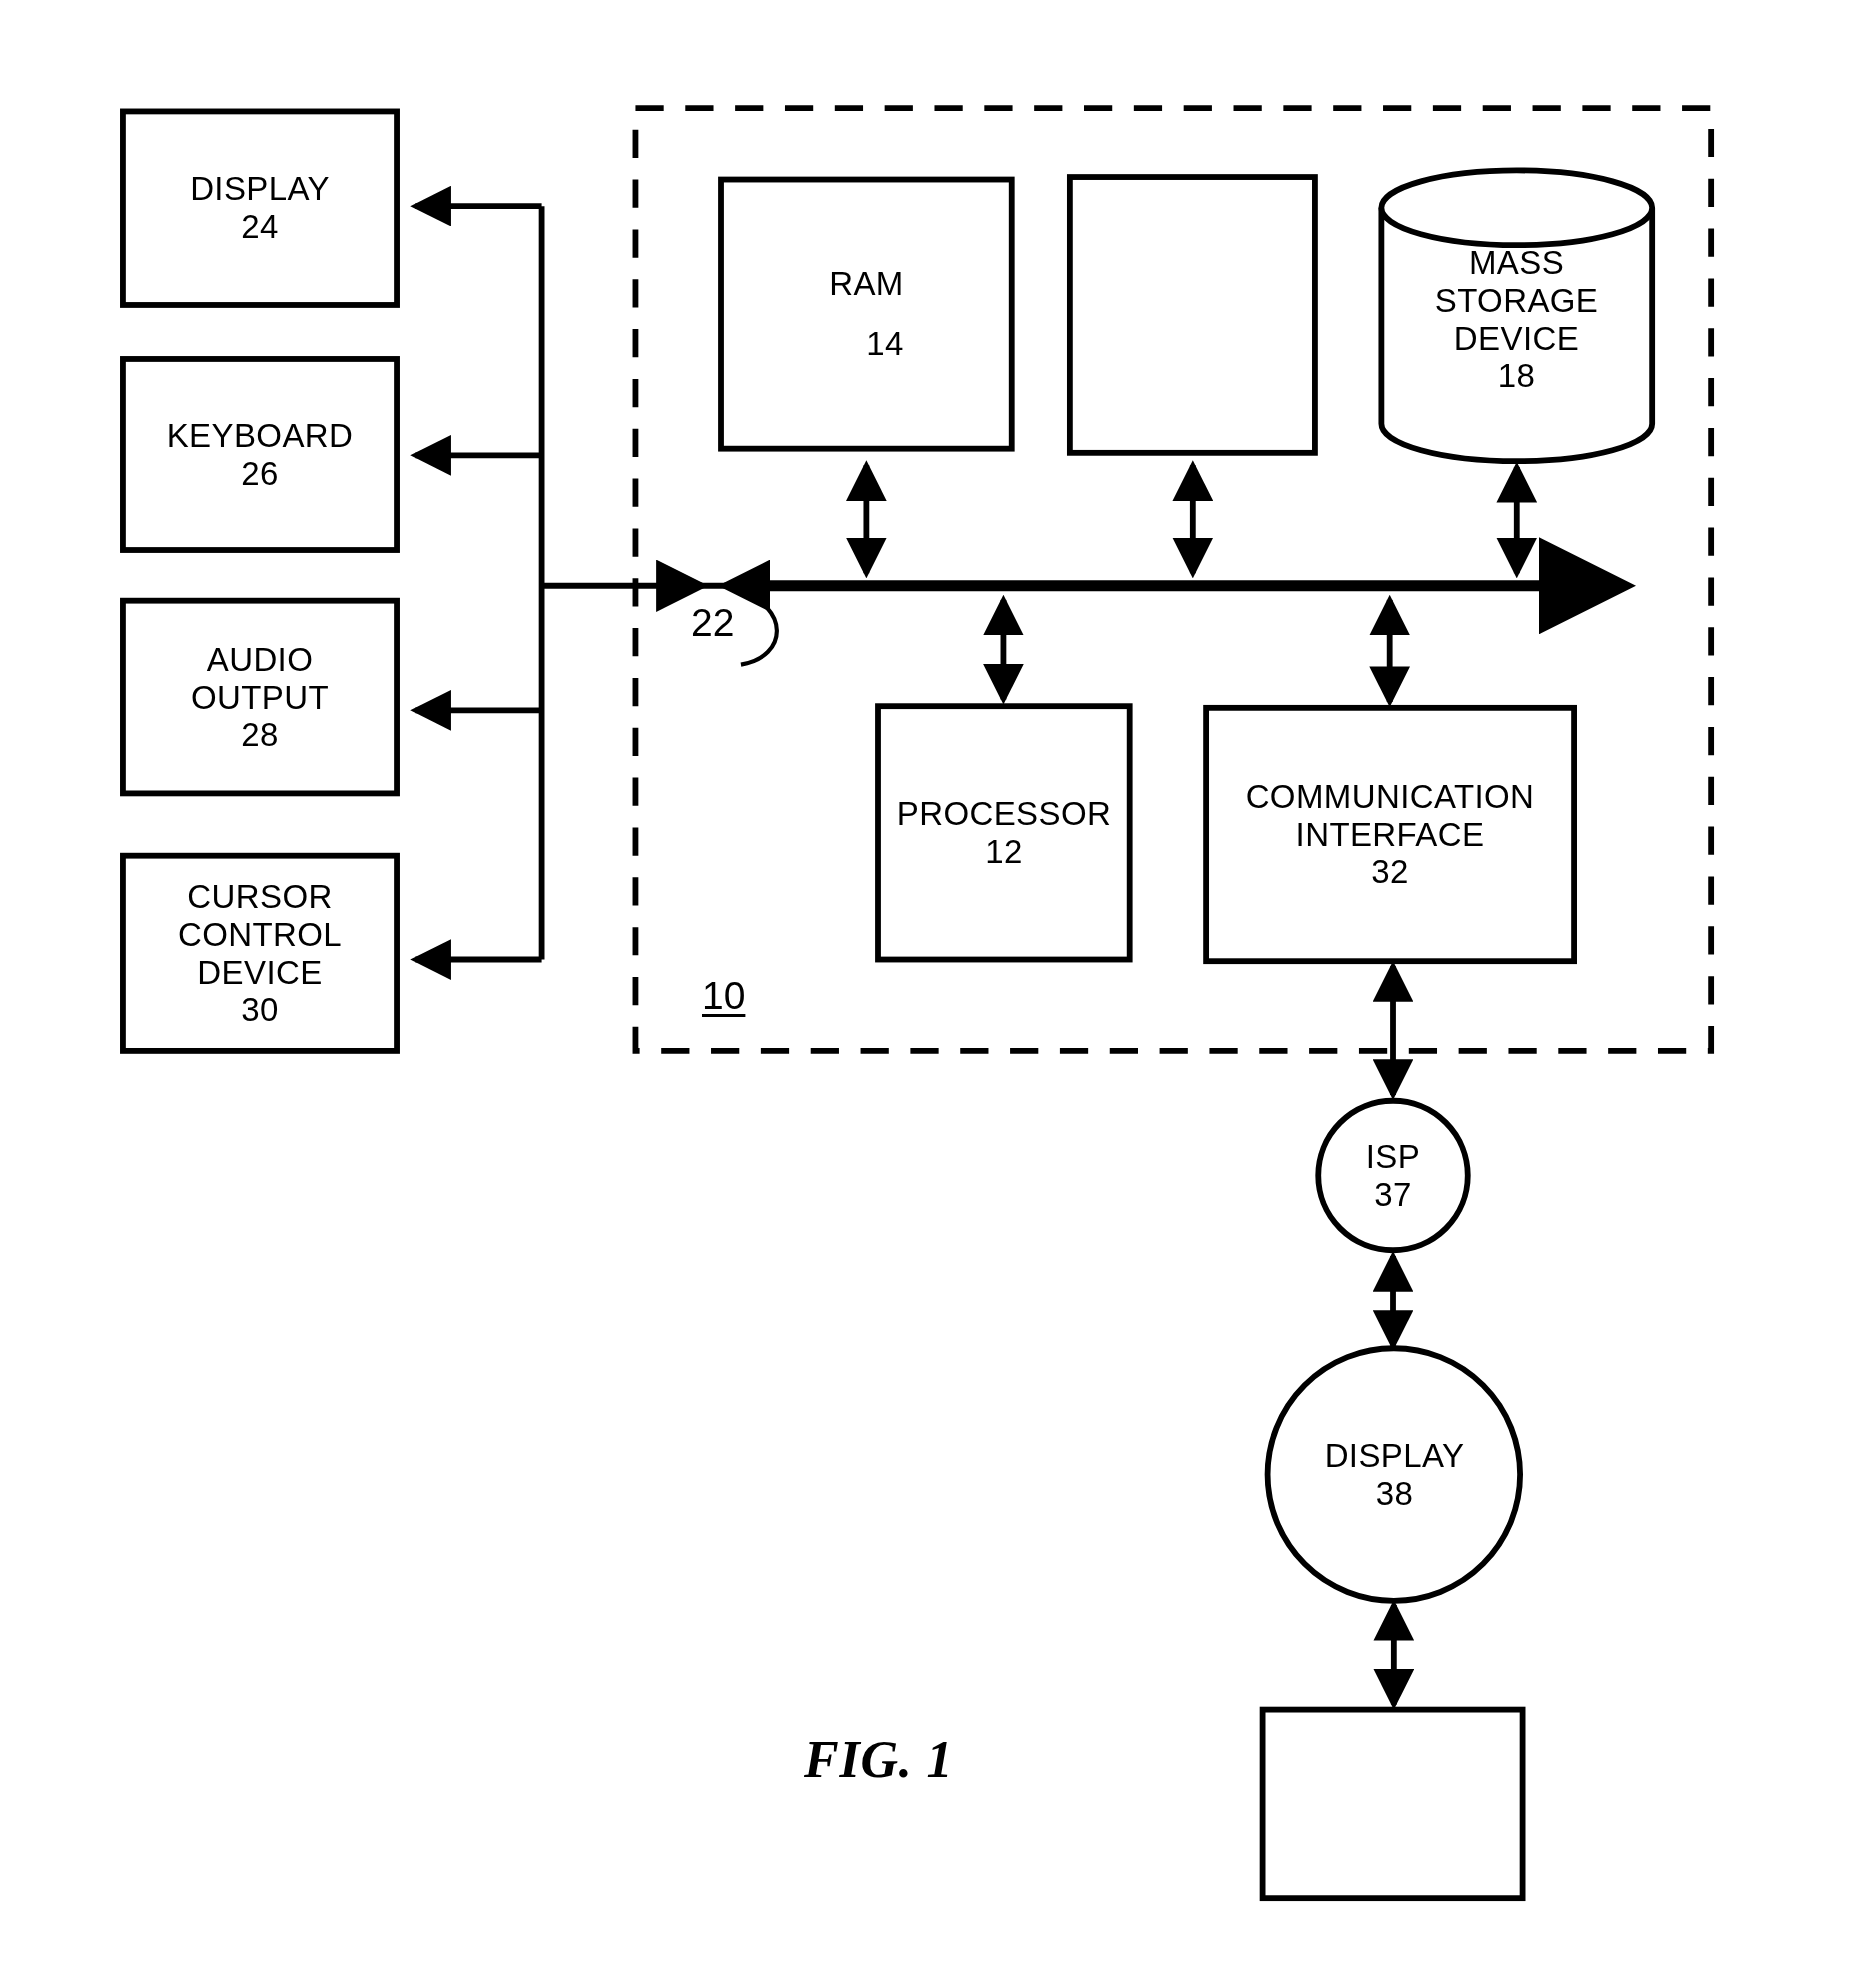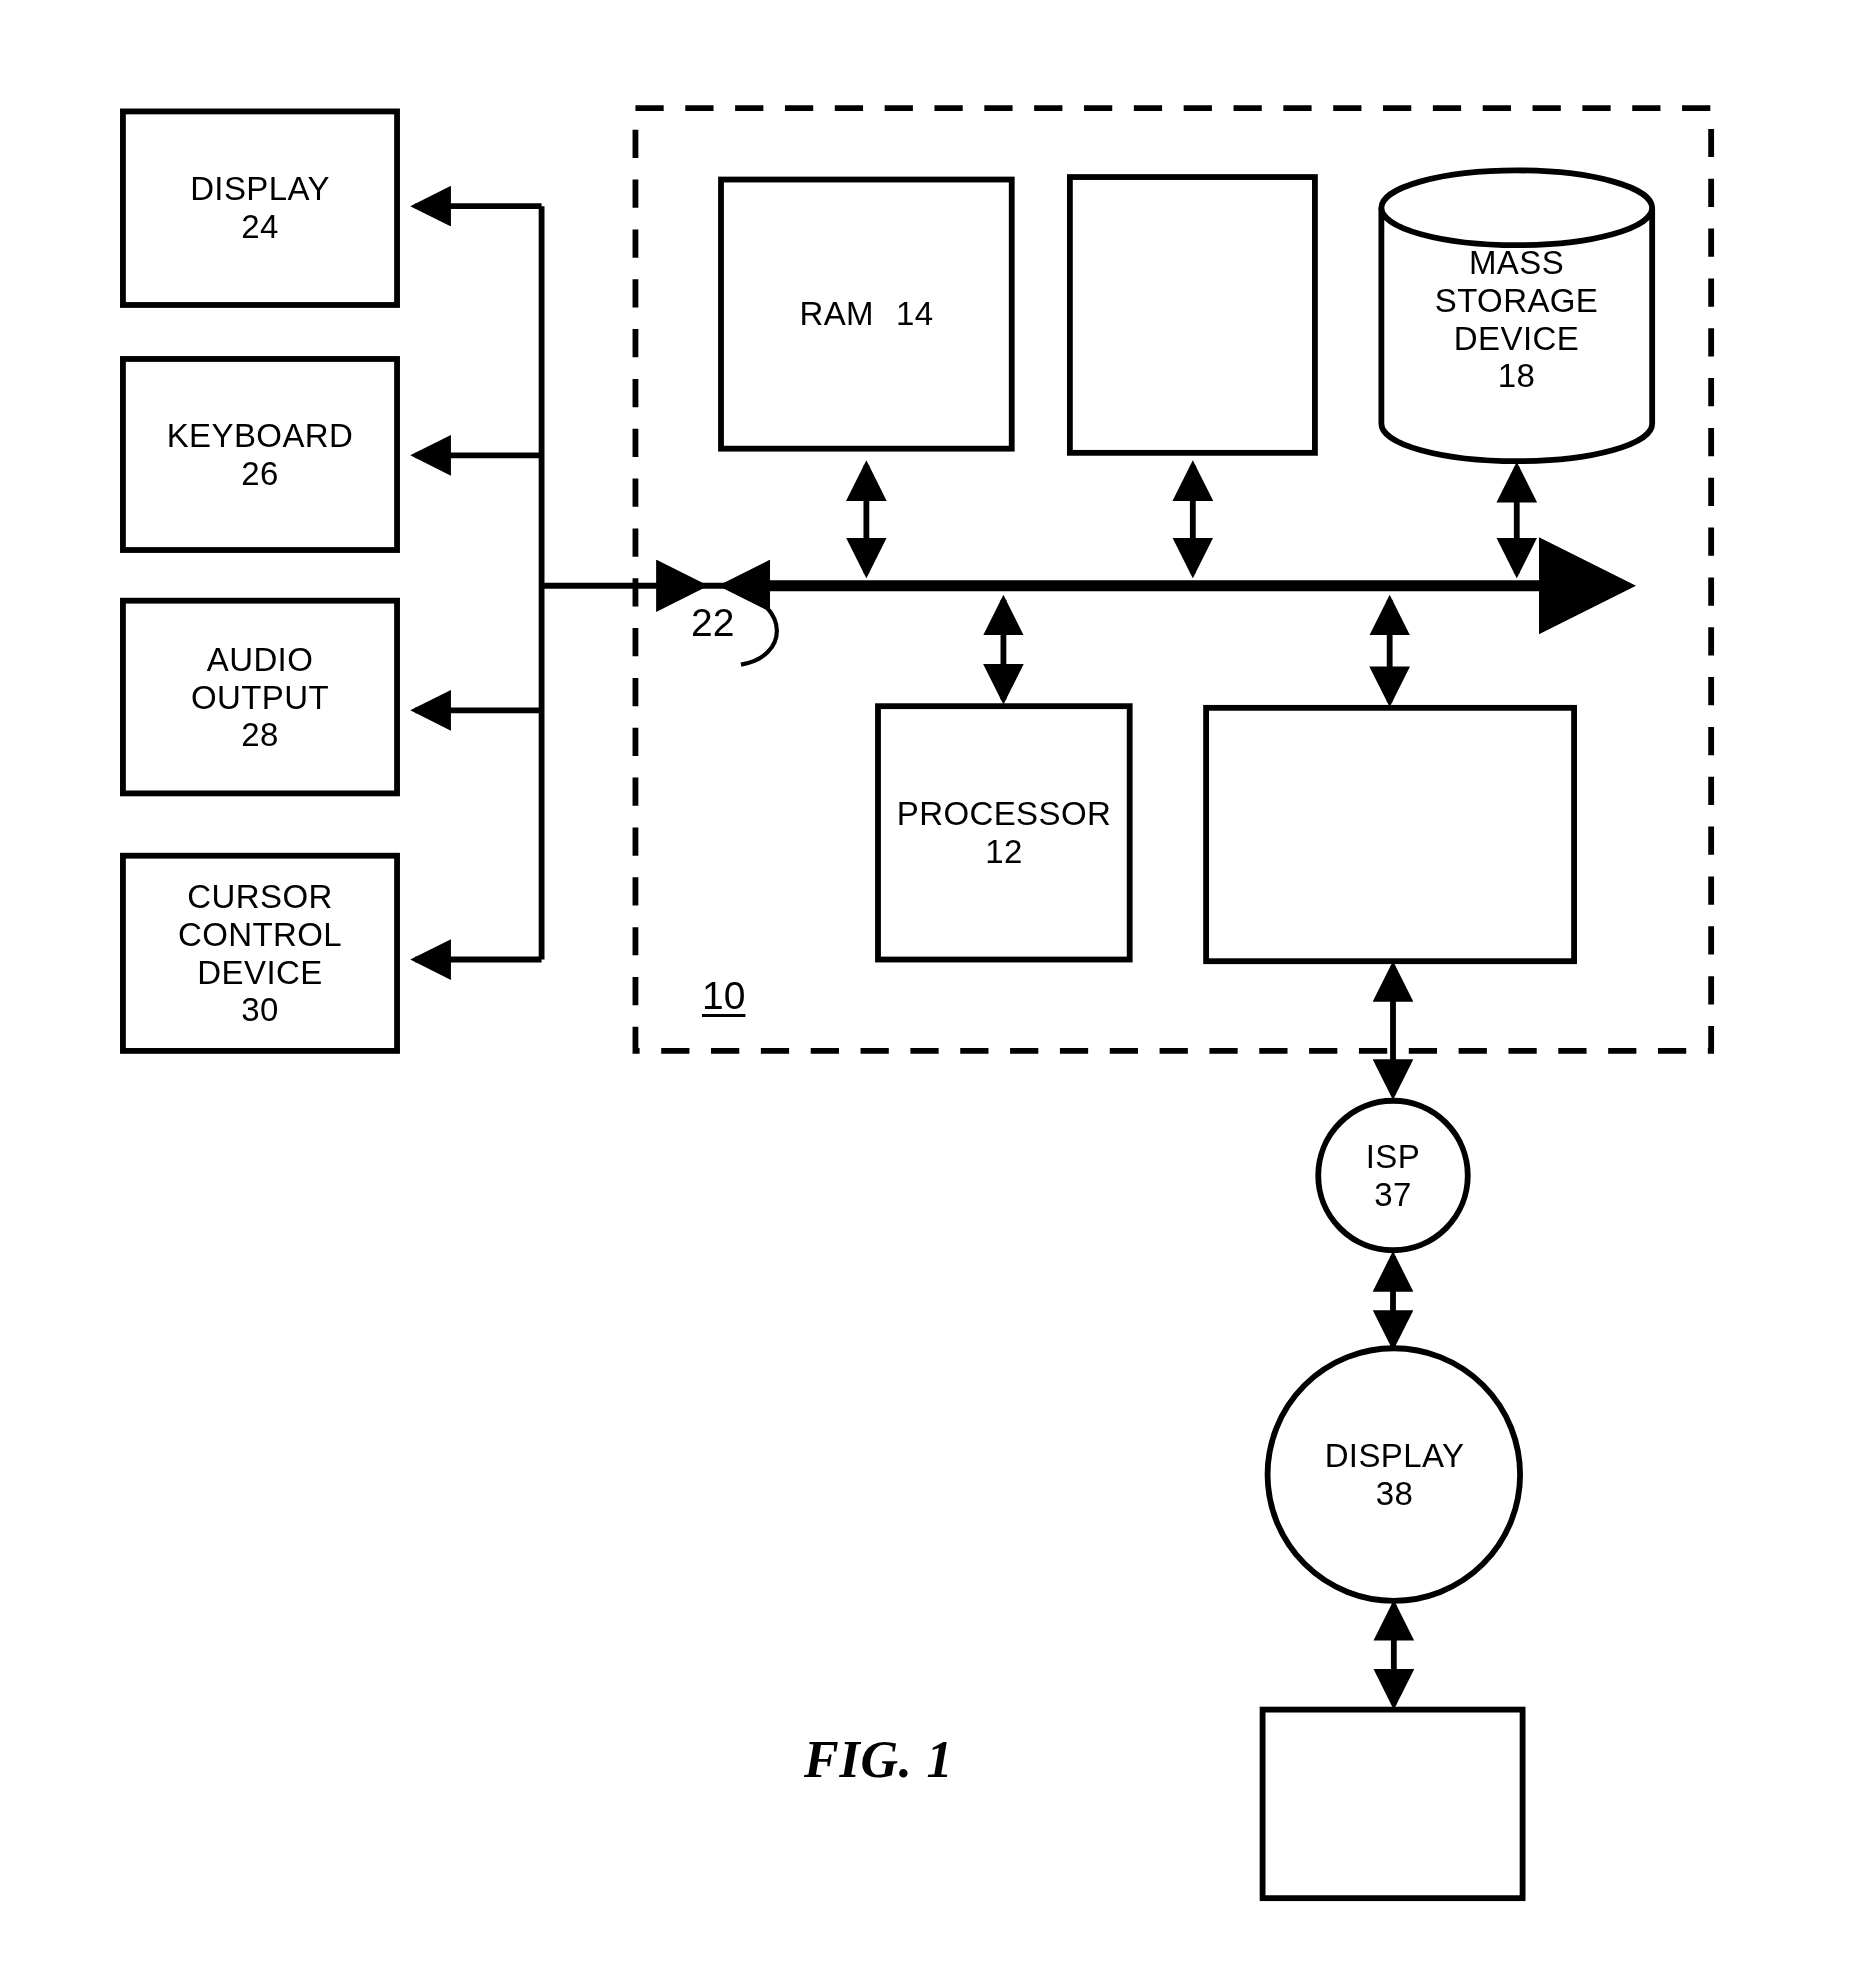--- a/index.html
+++ b/index.html
@@ -10,21 +10,21 @@
 
   .node-label{
     position:absolute;display:flex;flex-direction:column;
     align-items:center;justify-content:center;
     text-align:center;line-height:1.15;
     font-size:33px;letter-spacing:0.4px;
     pointer-events:none;
   }
   .node-label .ln{display:block;white-space:nowrap;}
   .refnum{display:inline-block;text-underline-offset:5px;}
-  .inline-row{display:flex;flex-direction:row;gap:22px;align-items:center;}
+  .inline-row{display:flex;flex-direction:column;gap:22px;align-items:flex-end;}
   .plain-ref{position:absolute;font-size:39px;text-align:right;}
   .plain-ref .refnum{text-decoration:underline;text-underline-offset:5px;}
   .fig-caption{position:absolute;font-family:"Liberation Serif", serif;
                font-style:italic;font-weight:bold;font-size:52px;letter-spacing:0.8px;}
 </style>
 </head>
 <body>
 
 <div id="stage">
 
@@ -124,20 +124,25 @@
     <span class="ln">STORAGE</span>
     <span class="ln">DEVICE</span>
     <span class="ln refnum">18</span>
   </div>
 
   <div class="node-label" style="left:870px;top:706px;width:268px;height:253px;">
     <span class="ln">PROCESSOR</span>
     <span class="ln refnum">12</span>
   </div>
 
+  <div class="node-label" style="left:1206px;top:708px;width:368px;height:253px;">
+    <span class="ln">COMMUNICATION</span>
+    <span class="ln">INTERFACE</span>
+    <span class="ln refnum">32</span>
+  </div>
 
   <div class="node-label" style="left:1318px;top:1101px;width:150px;height:150px;">
     <span class="ln">ISP</span>
     <span class="ln refnum">37</span>
   </div>
 
   <div class="node-label" style="left:1268px;top:1348px;width:253px;height:253px;">
     <span class="ln">DISPLAY</span>
     <span class="ln refnum">38</span>
   </div>

